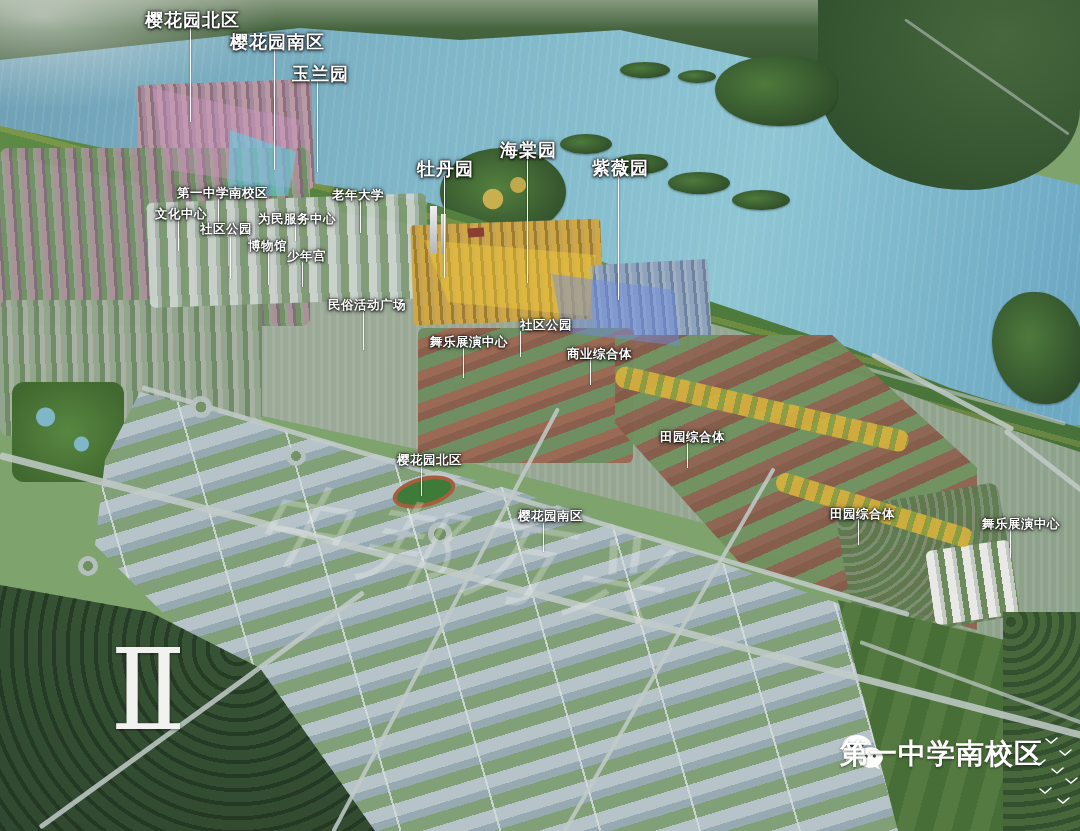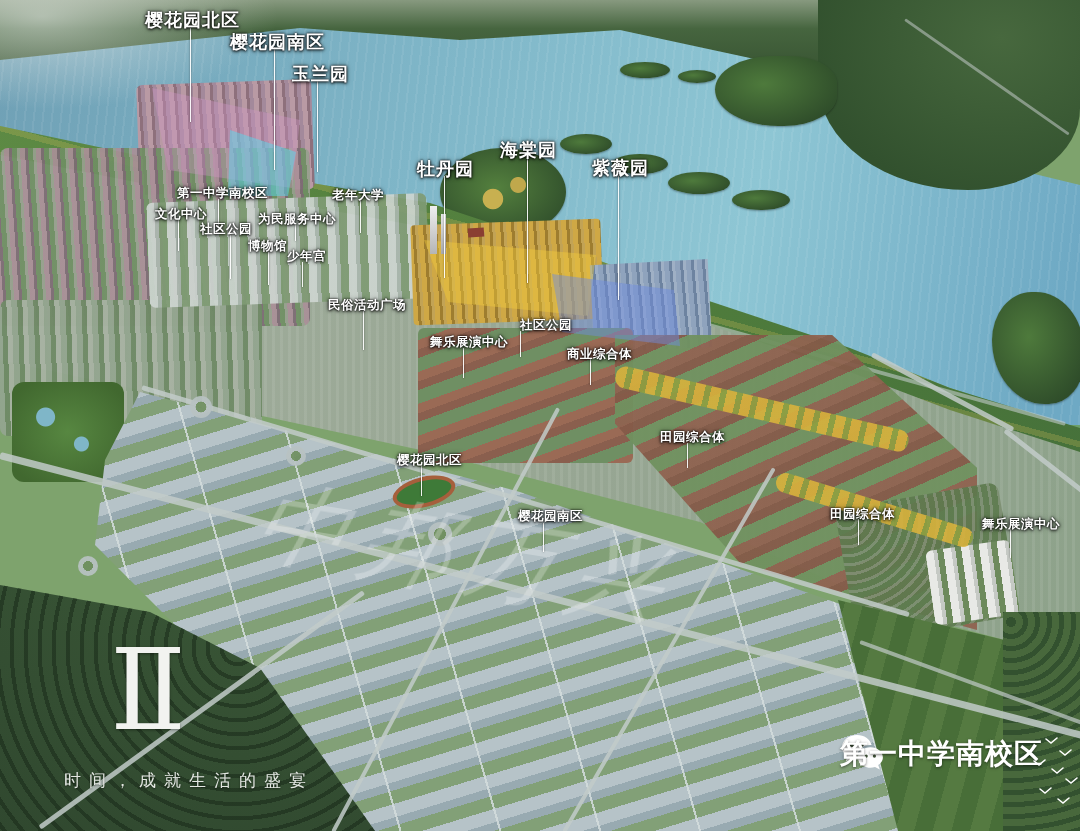--- a/index.html
+++ b/index.html
@@ -253,21 +253,20 @@
   <div class="lbl lbl-sm" style="left:430px;top:334px">舞乐展演中心</div>
   <div class="lbl lbl-sm" style="left:520px;top:317px">社区公园</div>
   <div class="lbl lbl-sm" style="left:567px;top:346px">商业综合体</div>
   <div class="lbl lbl-sm" style="left:660px;top:429px">田园综合体</div>
   <div class="lbl lbl-sm" style="left:397px;top:452px">樱花园北区</div>
   <div class="lbl lbl-sm" style="left:518px;top:508px">樱花园南区</div>
   <div class="lbl lbl-sm" style="left:830px;top:506px">田园综合体</div>
   <div class="lbl lbl-sm" style="left:982px;top:516px">舞乐展演中心</div>
 
   <div class="numeral">Ⅱ</div>
-  <div class="tagline">时间，成就生活的盛宴</div>
 
   <div class="brand">
     <svg width="46" height="42" viewBox="0 0 46 42">
       <path fill="#ffffff" d="M17 2 C8.7 2 2 7.4 2 14.1 c0 3.8 2.1 7.1 5.4 9.3 L5.6 28.6 l5.5-2.9 c1.8.6 3.8 1 5.9 1 .4 0 .8 0 1.2-.1 -.5-1.2-.8-2.5-.8-3.9 0-6 5.7-10.8 12.7-10.8 .5 0 1 0 1.5.1 C30.1 6.1 24.2 2 17 2 Z"></path>
       <circle cx="11.8" cy="12.2" r="1.9" fill="#3f5138"></circle>
       <circle cx="21.6" cy="12.2" r="1.9" fill="#3f5138"></circle>
       <path fill="#ffffff" d="M30.4 14.2 c-6.9 0-12.5 4.6-12.5 10.3 0 5.7 5.6 10.3 12.5 10.3 1.6 0 3.2-.3 4.6-.8 l4.8 2.5 -1.6-4.4 c2.9-1.9 4.7-4.7 4.7-7.6 0-5.7-5.6-10.3-12.5-10.3 Z"></path>
       <circle cx="26.2" cy="23.1" r="1.6" fill="#3f5138"></circle>
       <circle cx="34.4" cy="23.1" r="1.6" fill="#3f5138"></circle>
     </svg>

